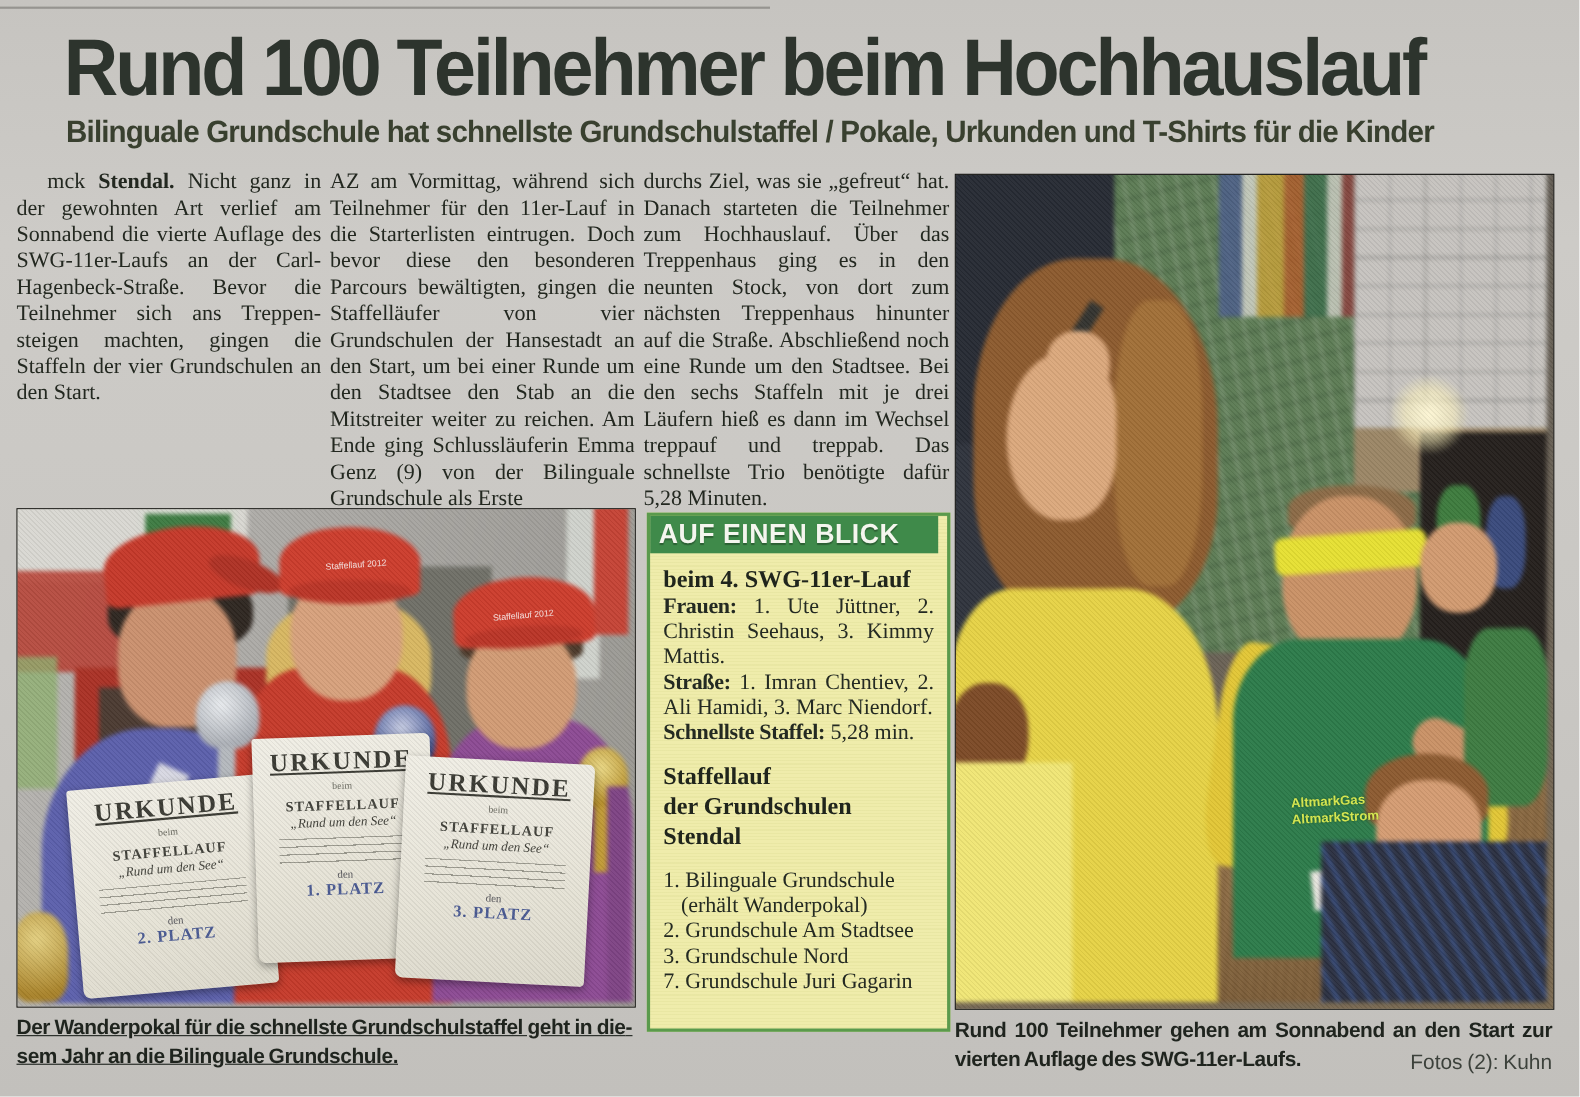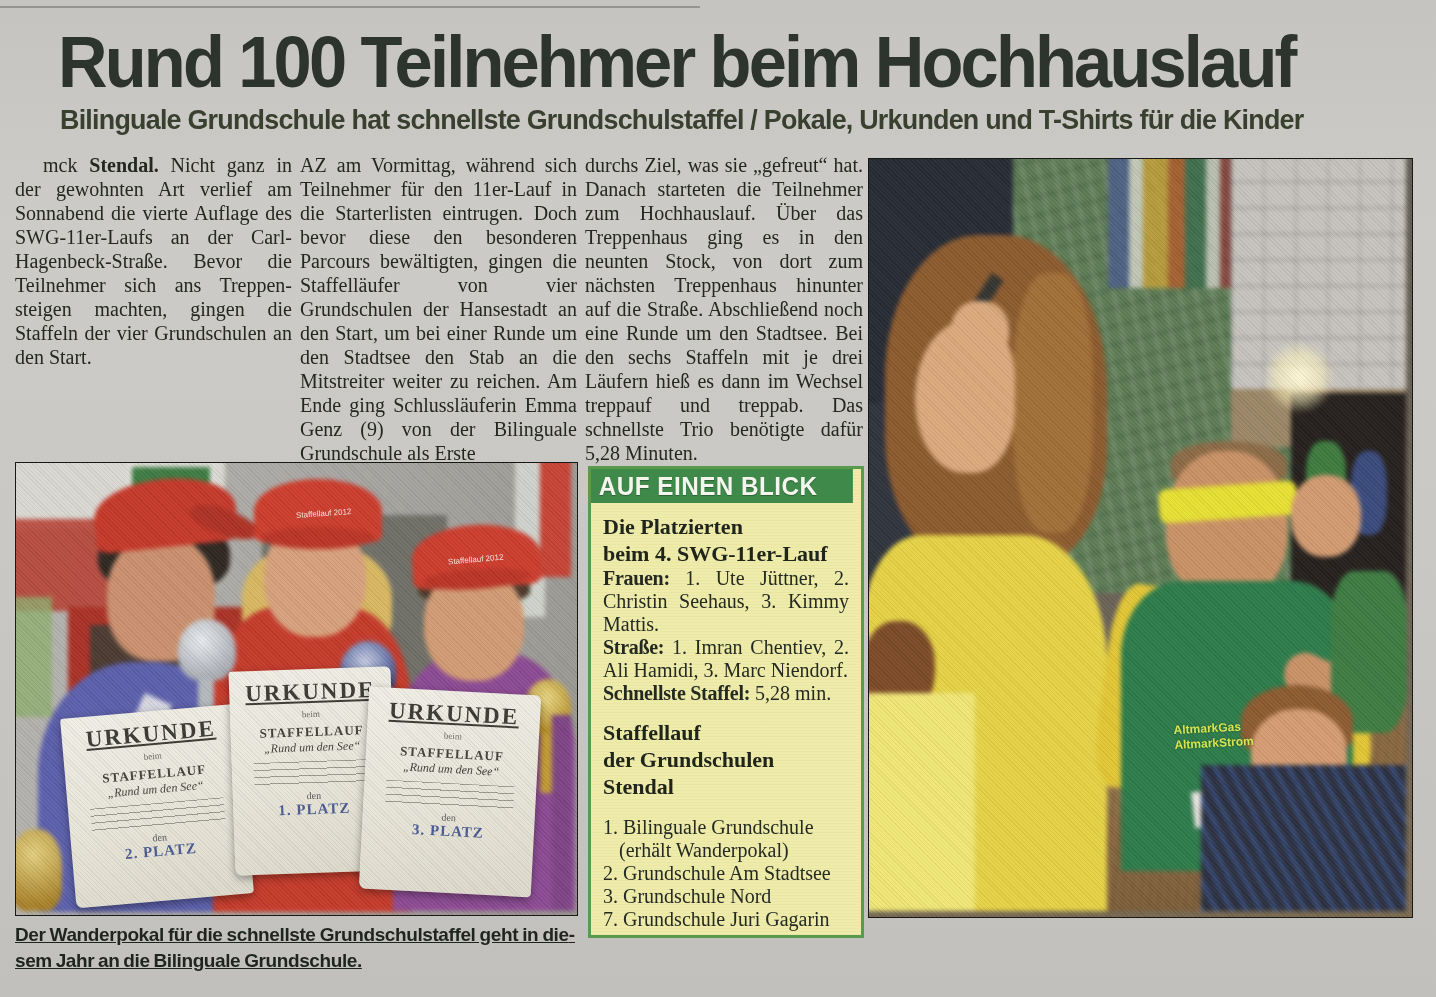--- a/index.html
+++ b/index.html
@@ -194,21 +194,20 @@
 
     <div class="halftone"></div>
   </div>
 
   <div class="caption caption-left">Der Wanderpokal für die schnellste Grundschulstaffel geht in die­sem Jahr an die Bilinguale Grundschule.</div>
 
   <div class="infobox">
     <div class="infobox-header">AUF EINEN BLICK</div>
     <div class="ib-body">
       <div class="ib-title ib-t1">
-        <div>Die Platzierten</div>
         <div>beim 4. SWG-11er-Lauf</div>
       </div>
       <div class="ib-entries">
         <div><b>Frauen:</b><span> 1. Ute Jüttner, 2. Christin Seehaus, 3. Kimmy Mattis.</span></div>
         <div><b>Straße:</b><span> 1. Imran Chentiev, 2. Ali Hamidi, 3. Marc Nien­dorf.</span></div>
         <div><b>Schnellste Staffel:</b><span> 5,28 min.</span></div>
       </div>
       <div class="ib-title ib-t2">
         <div>Staffellauf</div>
         <div>der Grundschulen Stendal</div>
@@ -272,13 +271,17 @@
     </div>
 
     <div class="jersey-text">
       <div>AltmarkGas</div>
       <div>AltmarkStrom</div>
     </div>
 
     <div class="halftone"></div>
   </div>
 
+  <div class="caption caption-right">
+    <span>Rund 100 Teilnehmer gehen am Sonnabend an den Start zur vierten Auflage des SWG-11er-Laufs.</span>
+    <span class="credit">Fotos (2): Kuhn</span>
+  </div>
 </div>
 
 </body></html>

